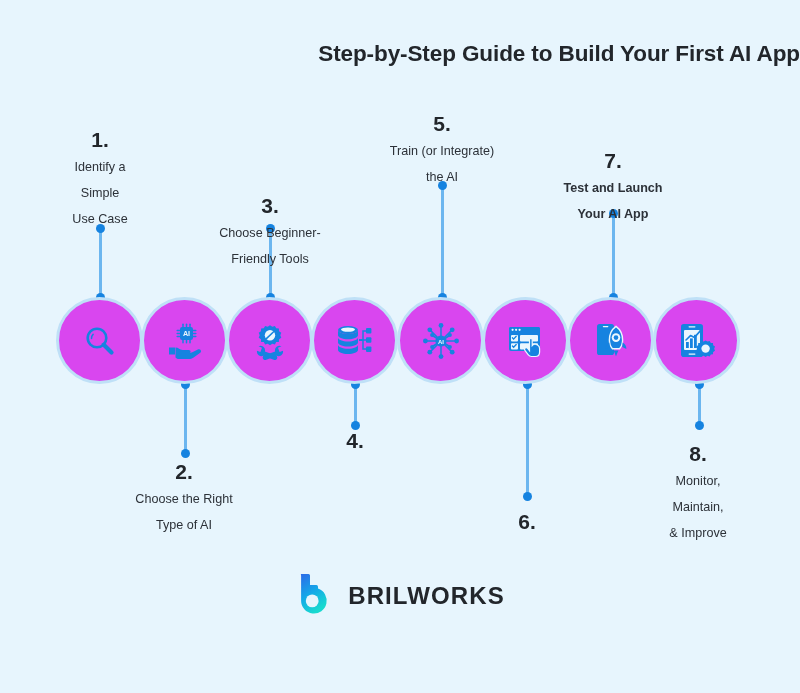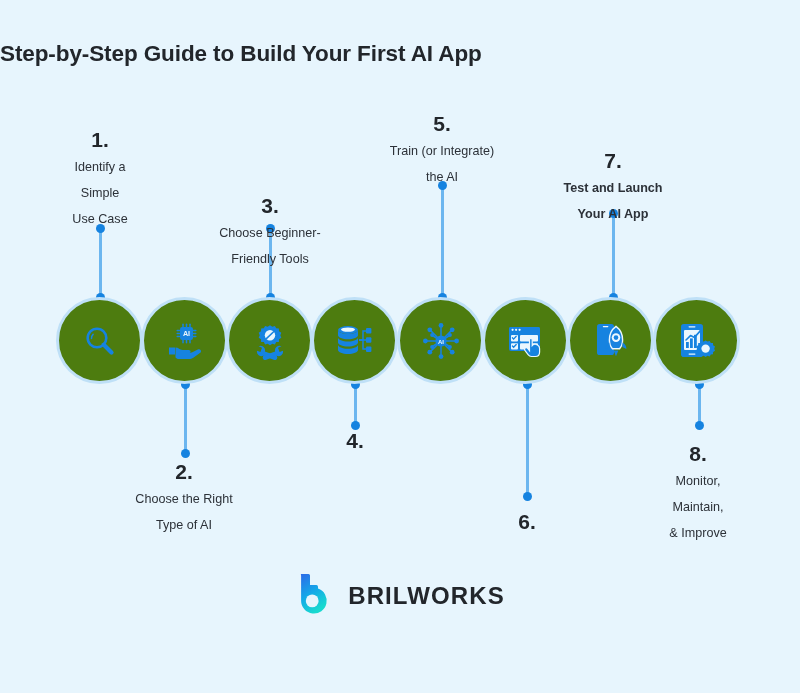--- a/index.html
+++ b/index.html
@@ -21,21 +21,21 @@
     width: 800px;
     height: 693px;
   }
 
   
   .page-title {
     position: absolute;
     top: 41px;
     left: 0;
     width: 800px;
-    text-align: left;
+    text-align: right;
     font-size: 22.5px;
     font-weight: bold;
     color: #22262b;
     letter-spacing: -0.1px;
   }
 
   
   .circle-row {
     position: absolute;
     top: 297px;
@@ -44,21 +44,21 @@
     height: 88px;
   }
 
   .step-circle {
     position: absolute;
     top: 0;
     width: 87px;
     height: 87px;
     border-radius: 50%;
     border: 3px solid #bfe0f7;
-    background: #4d7c0f;
+    background: #d946ef;
     display: flex;
     align-items: center;
     justify-content: center;
   }
 
   .step-circle svg { display: block; }
 
   
   .connector {
     position: absolute;

